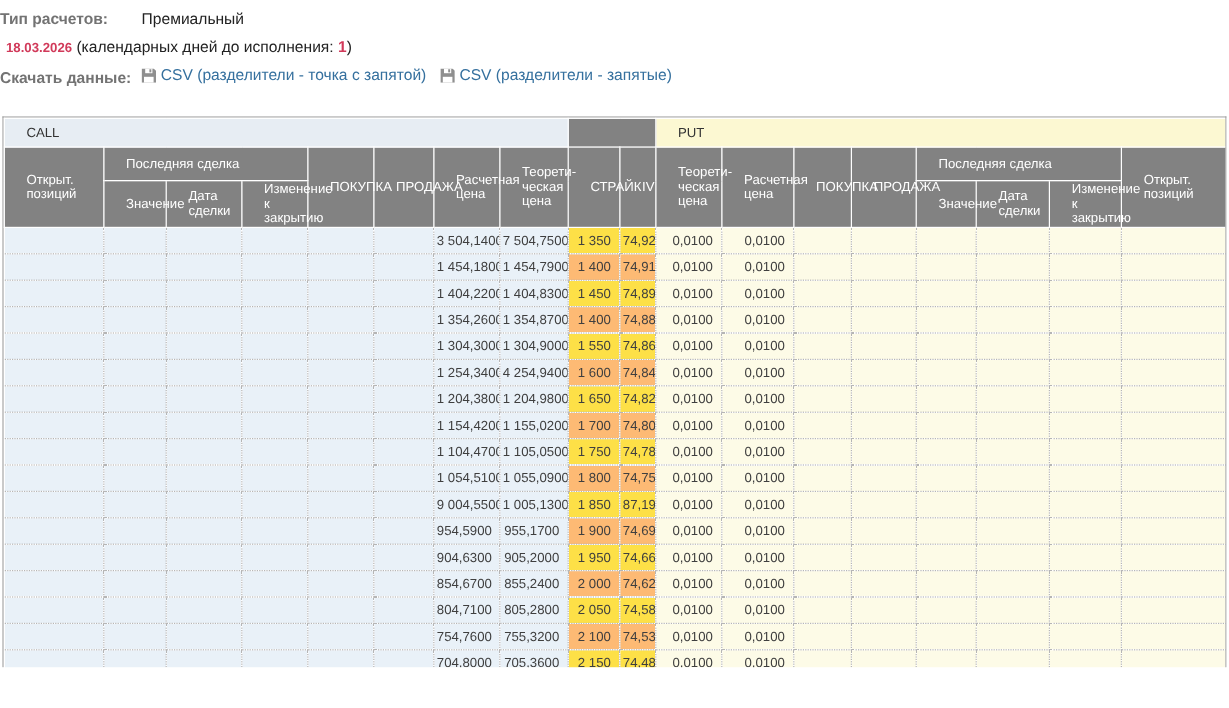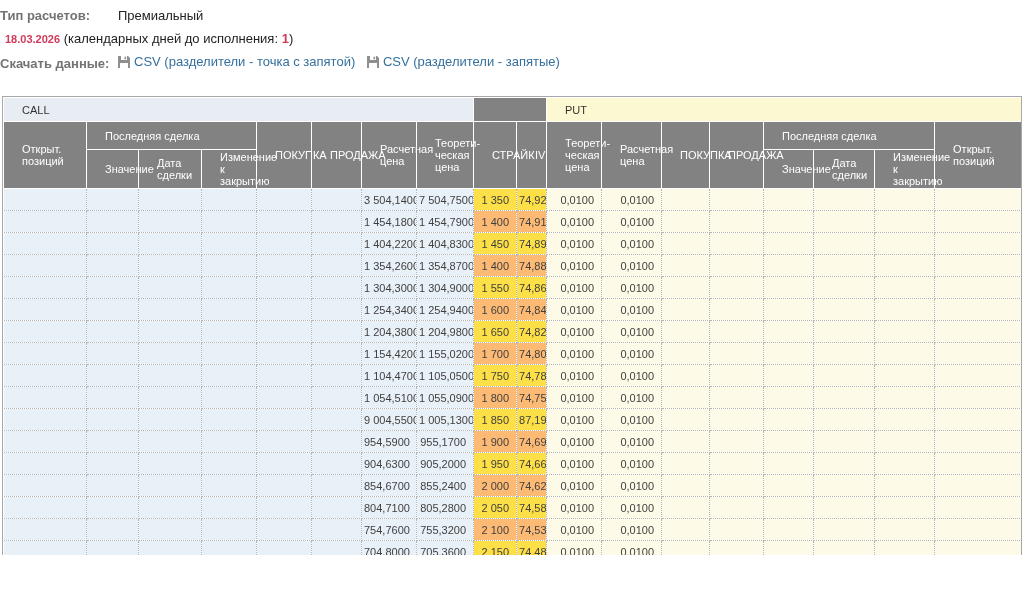--- a/index.html
+++ b/index.html
@@ -260,21 +260,21 @@
           <td class="c-put"></td>
         </tr>
         <tr>
           <td class="c-call"></td>
           <td class="c-call"></td>
           <td class="c-call"></td>
           <td class="c-call"></td>
           <td class="c-call"></td>
           <td class="c-call"></td>
           <td class="c-call num">1 254,3400</td>
-          <td class="c-call num">1 254,9400</td>
+          <td class="c-call num">4 254,9400</td>
           <td class="c-strike num">1 600</td>
           <td class="c-strike num">74,84</td>
           <td class="c-put num">0,0100</td>
           <td class="c-put num">0,0100</td>
           <td class="c-put"></td>
           <td class="c-put"></td>
           <td class="c-put"></td>
           <td class="c-put"></td>
           <td class="c-put"></td>
           <td class="c-put"></td>

